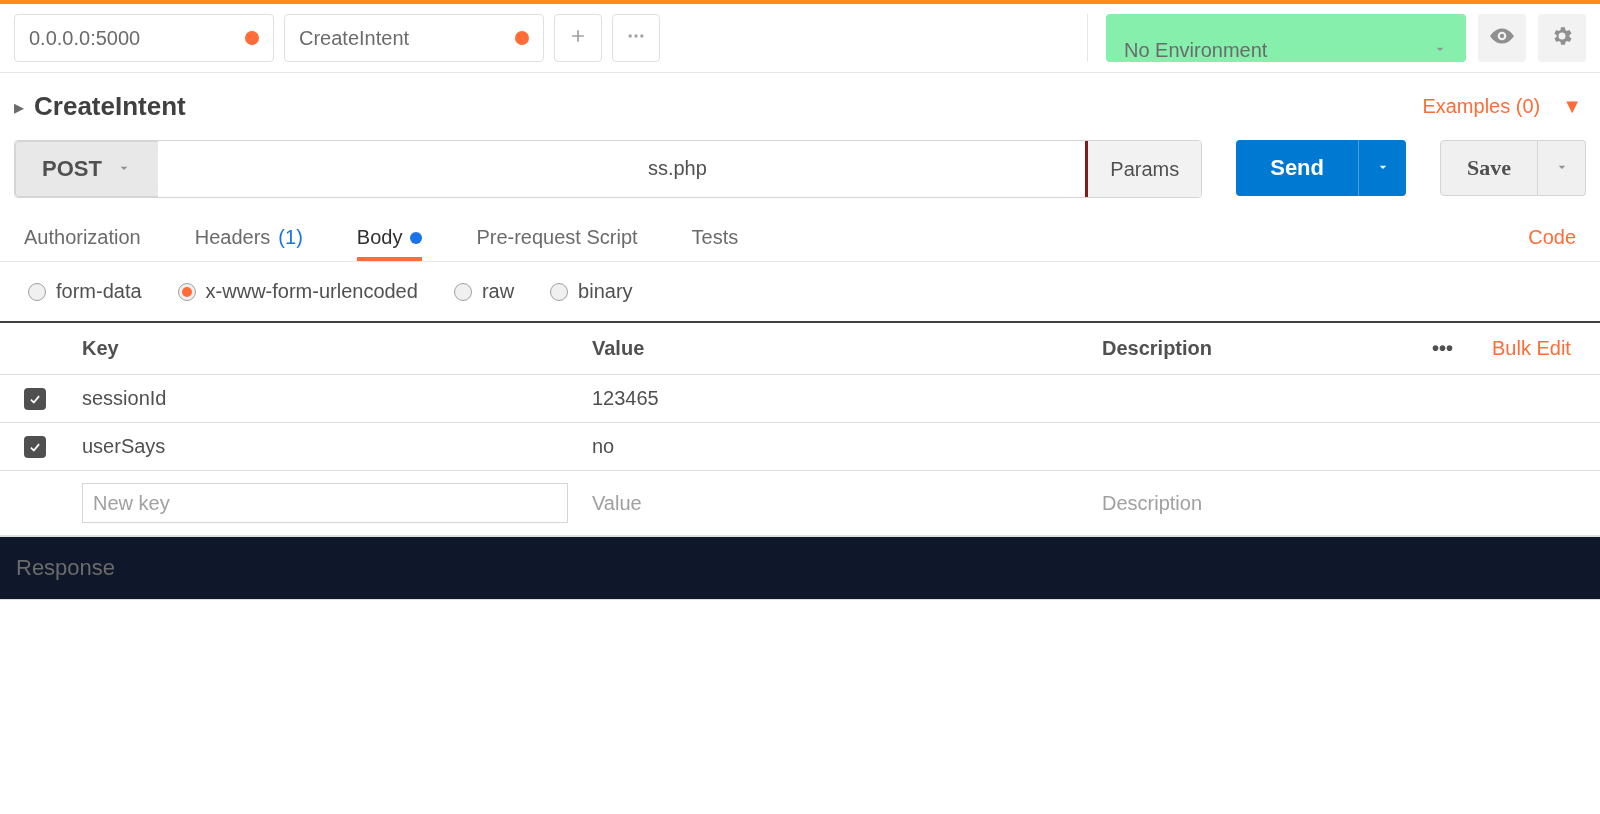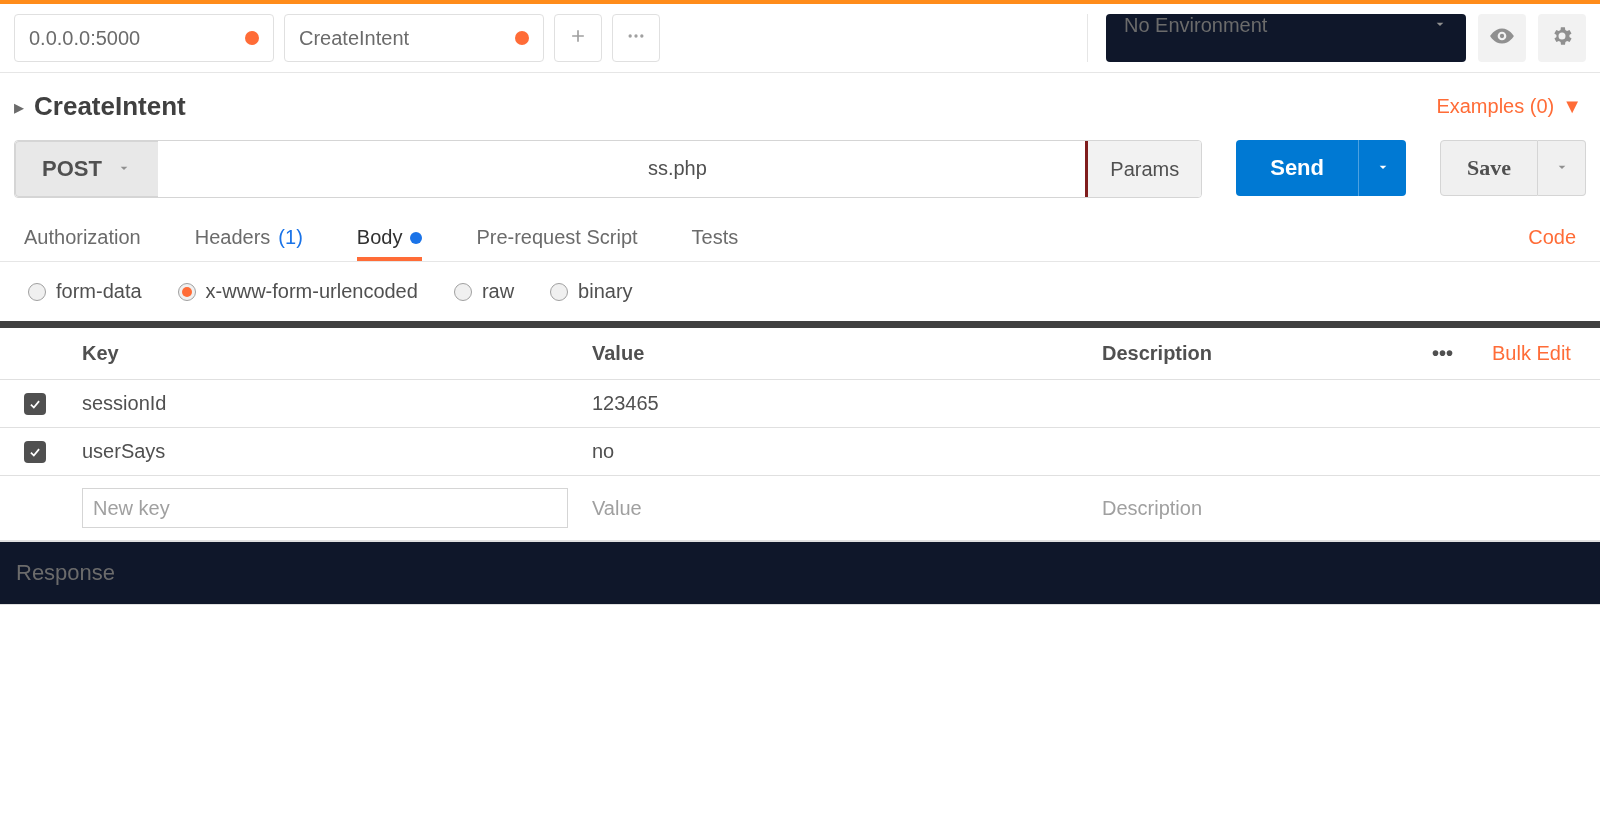--- a/index.html
+++ b/index.html
@@ -7,48 +7,48 @@
 .top-orange { height: 4px; background: #ff8c1a; }
 .header-row { display: flex; align-items: center; border-bottom: 1px solid #e6e6e6; padding: 10px 14px; background: #fff; }
 .tabs-area { display: flex; flex: 1; gap: 10px; align-items: center; }
 .tab-box { border: 1px solid #e0e0e0; border-radius: 4px; background: #fff; height: 48px; padding: 0 14px; display: flex; align-items: center; gap: 18px; cursor: pointer; min-width: 260px; }
 .tab-box.active { border-color: #e0e0e0; }
 .tab-label { color: #6b6b6b; }
 .tab-dot { width: 14px; height: 14px; border-radius: 50%; background: #ff6c37; margin-left: auto; }
 .small-btn { width: 48px; height: 48px; border: 1px solid #e0e0e0; background: #fff; border-radius: 4px; display: flex; align-items: center; justify-content: center; color: #a0a0a0; cursor: pointer; }
 .small-btn svg { width: 20px; height: 20px; fill: #a0a0a0; }
 .right-controls { display: flex; align-items: center; gap: 12px; margin-left: 12px; border-left: 1px solid #e6e6e6; padding-left: 18px; }
-.env-select { width: 360px; height: 48px; background: #0f172a; border-radius: 4px; display: flex; align-items: flex-start; padding: 0 18px; color: #6b6b6b; cursor: pointer; }
+.env-select { width: 360px; height: 48px; background: #86efac; border-radius: 4px; display: flex; align-items: flex-end; padding: 0 18px; color: #6b6b6b; cursor: pointer; }
 .env-select .chev { margin-left: auto; }
 .icon-box { width: 48px; height: 48px; background: #f2f2f2; border-radius: 4px; display: flex; align-items: center; justify-content: center; color: #909090; cursor: pointer; }
 .title-row { display: flex; align-items: center; padding: 18px 18px 18px 14px; background: #fff; }
 .title-caret { margin-right: 10px; color: #6b6b6b; }
 .title-text { font-size: 26px; font-weight: 600; color: #404040; }
-.examples { margin-left: auto; color: #ff6c37; display: flex; align-items: center; gap: 8px; cursor: pointer; }
+.examples { margin-left: auto; color: #ff6c37; display: flex; align-items: center; gap: 22px; cursor: pointer; }
 .req-row { display: flex; align-items: stretch; padding: 0 14px 16px 14px; gap: 34px; background: #fff; }
 .method-box { background: #e8e8e8; border: 1px solid #d5d5d5; border-radius: 4px 0 0 4px; height: 56px; display: flex; align-items: center; padding: 0 26px; font-size: 22px; font-weight: 600; color: #505050; cursor: pointer; gap: 14px; border-right: none; }
 .url-wrap { flex: 1; display: flex; border: 1px solid #d5d5d5; border-radius: 4px; overflow: hidden; }
 .url-input { flex: 1; height: 54px; border: none; padding: 0 14px; font-size: 20px; color: #505050; background: #fff; outline: none; }
 .blur-cover { position: absolute; left: 14px; top: 0; height: 54px; width: 480px; background: #fff; filter: blur(9px); }
 .url-visible { position: absolute; left: 480px; top: 0; height: 54px; display: flex; align-items: center; font-size: 20px; color: #505050; padding-left: 10px; }
 .url-container { position: relative; flex: 1; display: flex; }
 .params-btn { background: #f2f2f2; border-left: 3px solid #7f1d1d; padding: 0 22px; display: flex; align-items: center; color: #505050; cursor: pointer; }
 .send-group { display: flex; }
 .send-btn { background: #0079d3; color: #fff; font-weight: 600; font-size: 22px; border: none; height: 56px; padding: 0 34px; border-radius: 4px 0 0 4px; cursor: pointer; }
 .send-drop { background: #0079d3; color: #fff; height: 56px; width: 48px; border: none; border-left: 1px solid rgba(255,255,255,0.3); border-radius: 0 4px 4px 0; display: flex; align-items: center; justify-content: center; cursor: pointer; }
 .save-group { display: flex; }
 .save-btn { background: #f0f0f0; border: 1px solid #d5d5d5; height: 56px; padding: 0 26px; font-size: 22px; font-weight: 600; color: #505050; border-radius: 4px 0 0 4px; cursor: pointer; font-family: Liberation Serif, serif; }
 .save-drop { background: #f0f0f0; border: 1px solid #d5d5d5; border-left: none; height: 56px; width: 48px; display: flex; align-items: center; justify-content: center; border-radius: 0 4px 4px 0; cursor: pointer; }
 .subtabs-row { display: flex; align-items: center; padding: 0 24px; background: #fff; border-bottom: 1px solid #e6e6e6; }
 .subtab { padding: 12px 0; margin-right: 54px; color: #6b6b6b; cursor: pointer; display: flex; align-items: center; gap: 8px; }
 .subtab.active { color: #303030; border-bottom: 4px solid #ff6c37; padding-bottom: 8px; }
 .count { color: #1a73e8; }
 .blue-dot { width: 12px; height: 12px; border-radius: 50%; background: #1a73e8; }
 .code-link { margin-left: auto; color: #ff6c37; cursor: pointer; }
-.body-type-row { display: flex; align-items: center; padding: 18px 28px; background: #fff; gap: 36px; border-bottom: 7px solid #404040; }
+.body-type-row { display: flex; align-items: center; padding: 18px 28px; background: #fff; gap: 36px; border-bottom: 2px solid #404040; }
 .radio-opt { display: flex; align-items: center; gap: 10px; cursor: pointer; color: #505050; }
 .radio-circle { width: 18px; height: 18px; border: 1px solid #a0a0a0; border-radius: 50%; background: #f0f0f0; display: flex; align-items: center; justify-content: center; }
 .radio-circle.selected::after { content: ""; width: 10px; height: 10px; border-radius: 50%; background: #ff6c37; }
 .kv-table { width: 100%; border-collapse: collapse; }
 .kv-table th { text-align: left; font-weight: 600; color: #505050; padding: 14px 12px; border-bottom: 1px solid #e0e0e0; background: #fff; }
 .kv-table td { padding: 12px; border-bottom: 1px solid #e0e0e0; background: #fff; color: #505050; }
 .th-check { width: 70px; }
 .th-key { width: 510px; }
 .th-val { width: 510px; }
 .th-desc { }

